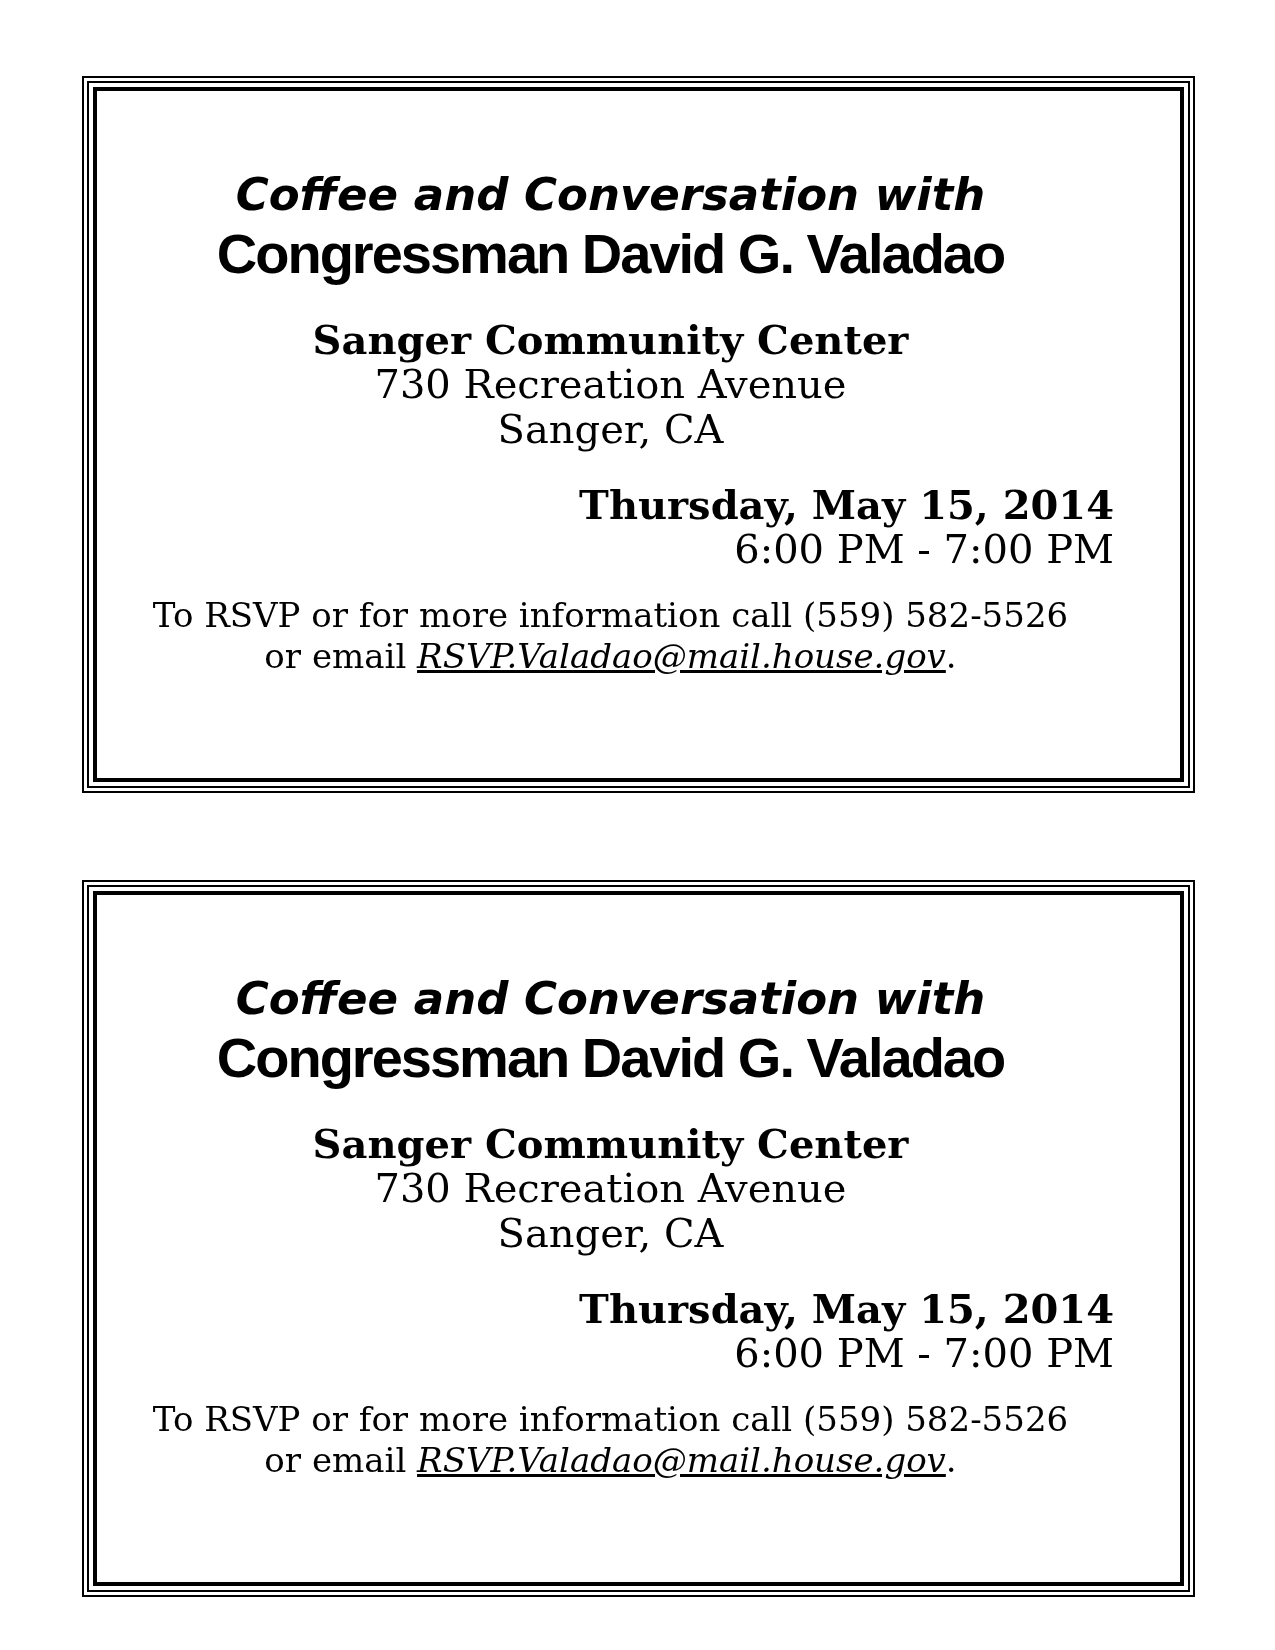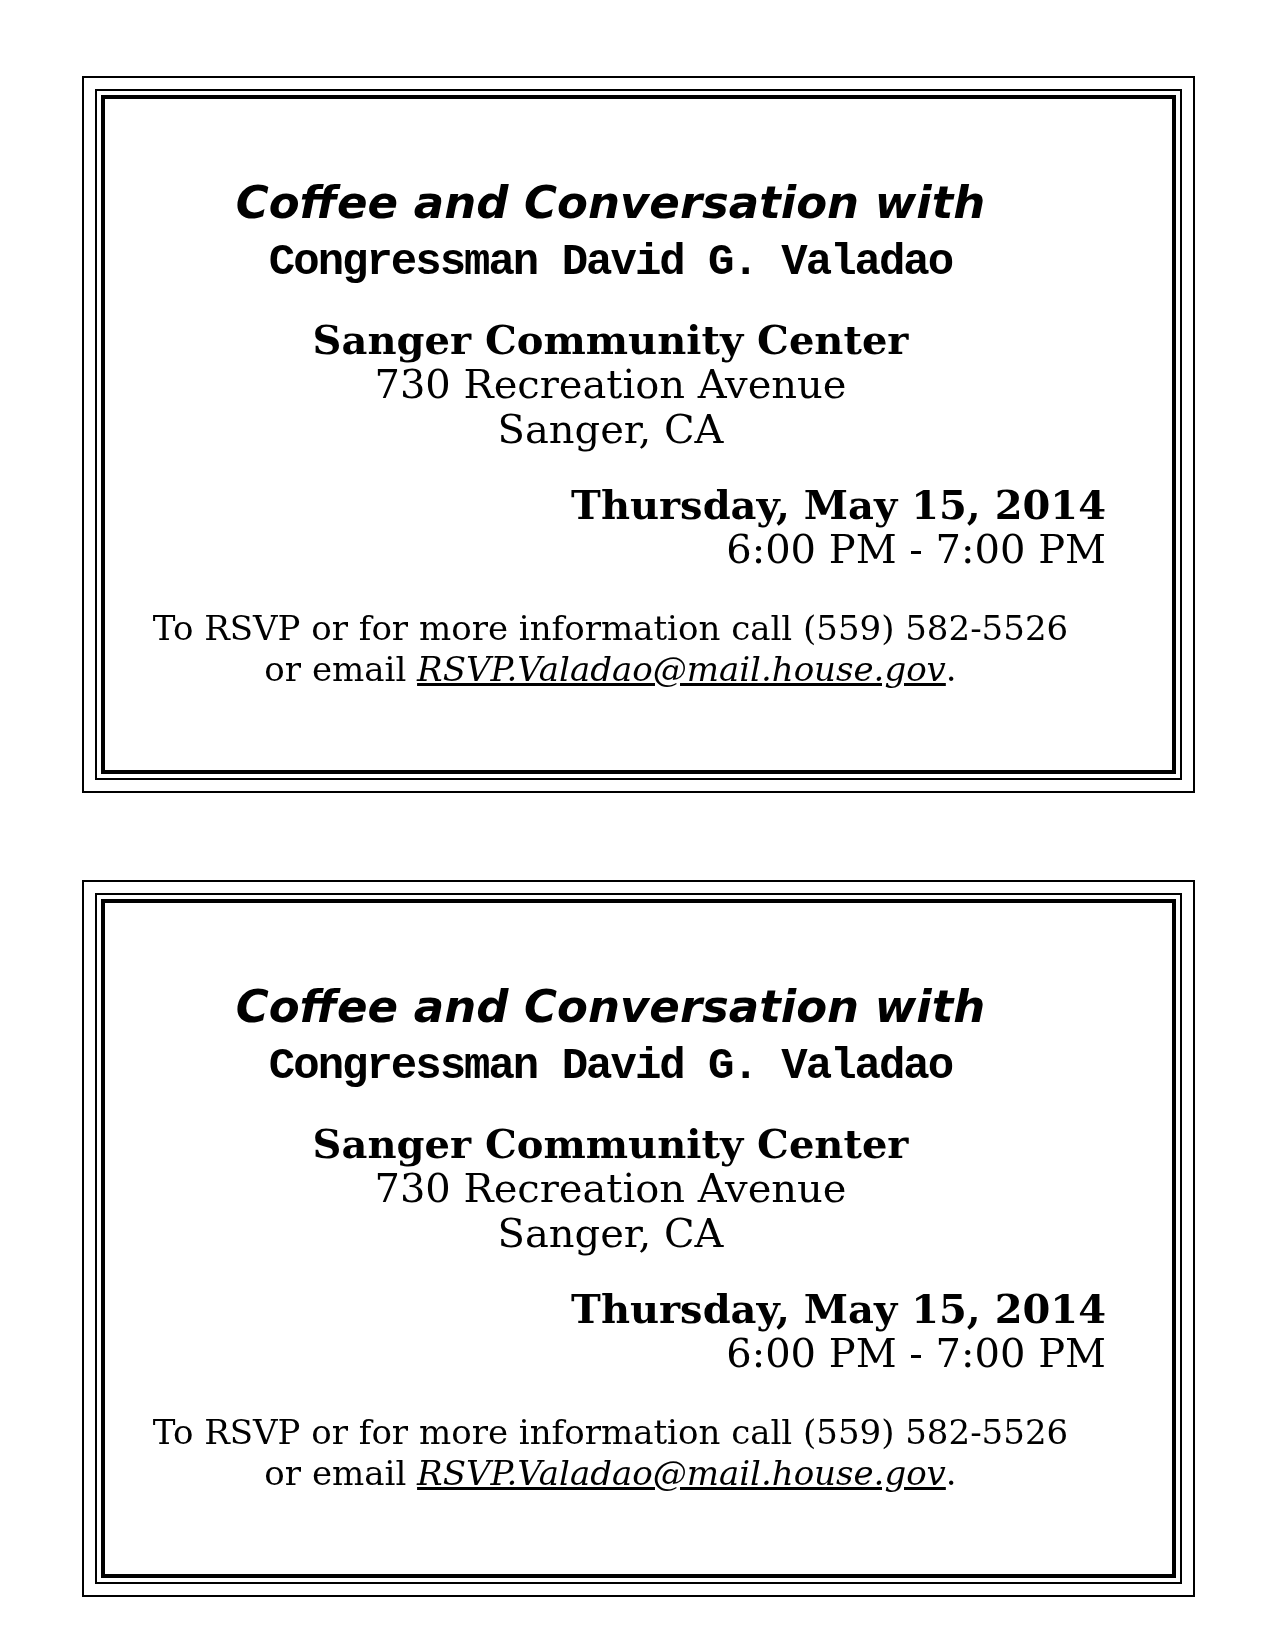--- a/index.html
+++ b/index.html
@@ -19,21 +19,21 @@
     width: 1113px;
     height: 717px;
     box-sizing: border-box;
   }
   .card.top    { top: 76px; }
   .card.bottom { top: 880px; }
 
   
   .b1 {
     border: 2px solid #000;
-    padding: 11px;
+    padding: 3px;
     width: 100%; height: 100%;
     box-sizing: border-box;
   }
   .b2 {
     border: 2px solid #000;
     padding: 4px;
     width: 100%; height: 100%;
     box-sizing: border-box;
   }
   .b3 {
@@ -49,41 +49,41 @@
 
   .script-heading {
     font-family: cursive, "DejaVu Sans", sans-serif;
     font-style: italic;
     font-weight: 600;
     font-size: 45px;
     line-height: 56px;
     white-space: nowrap;
   }
   .name-heading {
-    font-family: Liberation Mono, monospace;
+    font-family: Liberation Sans, sans-serif;
     font-weight: 800;
-    font-size: 44px;
+    font-size: 56px;
     line-height: 62px;
     letter-spacing: -2px;
     white-space: nowrap;
   }
   .venue-block {
-    margin-top: 24px;
+    margin-top: 32px;
     font-size: 40px;
     line-height: 45px;
   }
   .bold { font-weight: bold; }
   .date-block {
     margin-top: 30px;
     font-size: 40px;
     line-height: 45px;
     text-align: right;
   }
   .rsvp-block {
-    margin-top: 36px;
+    margin-top: 23px;
     font-size: 34px;
     line-height: 41px;
   }
   .email-link {
     text-decoration: underline;
     color: inherit;
     font-style: italic;
   }
 </style>
 </head>

